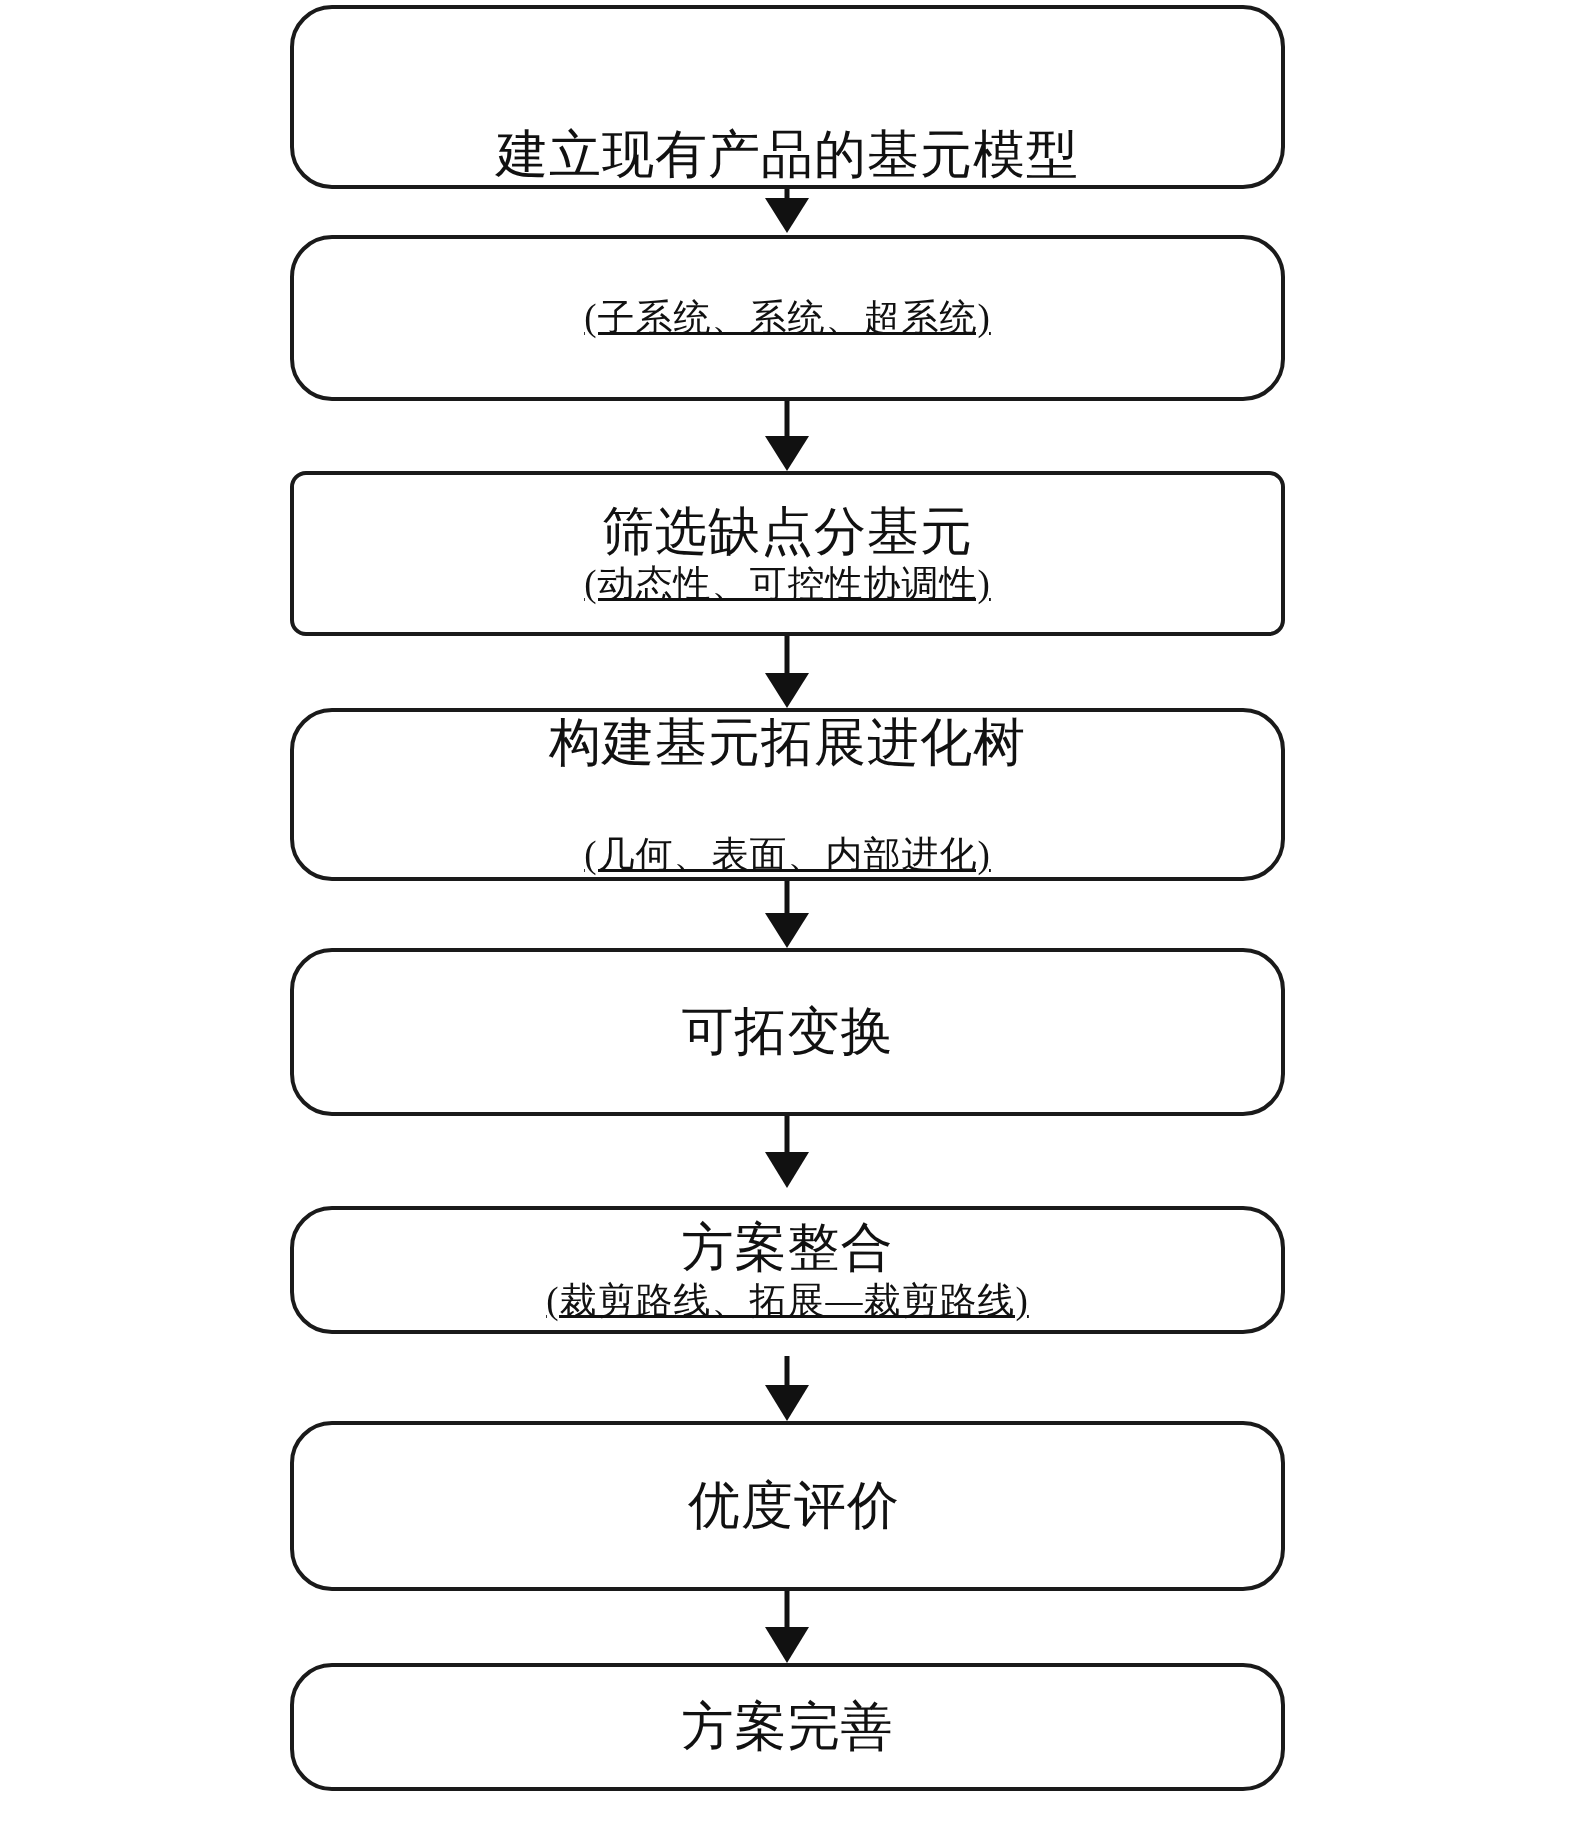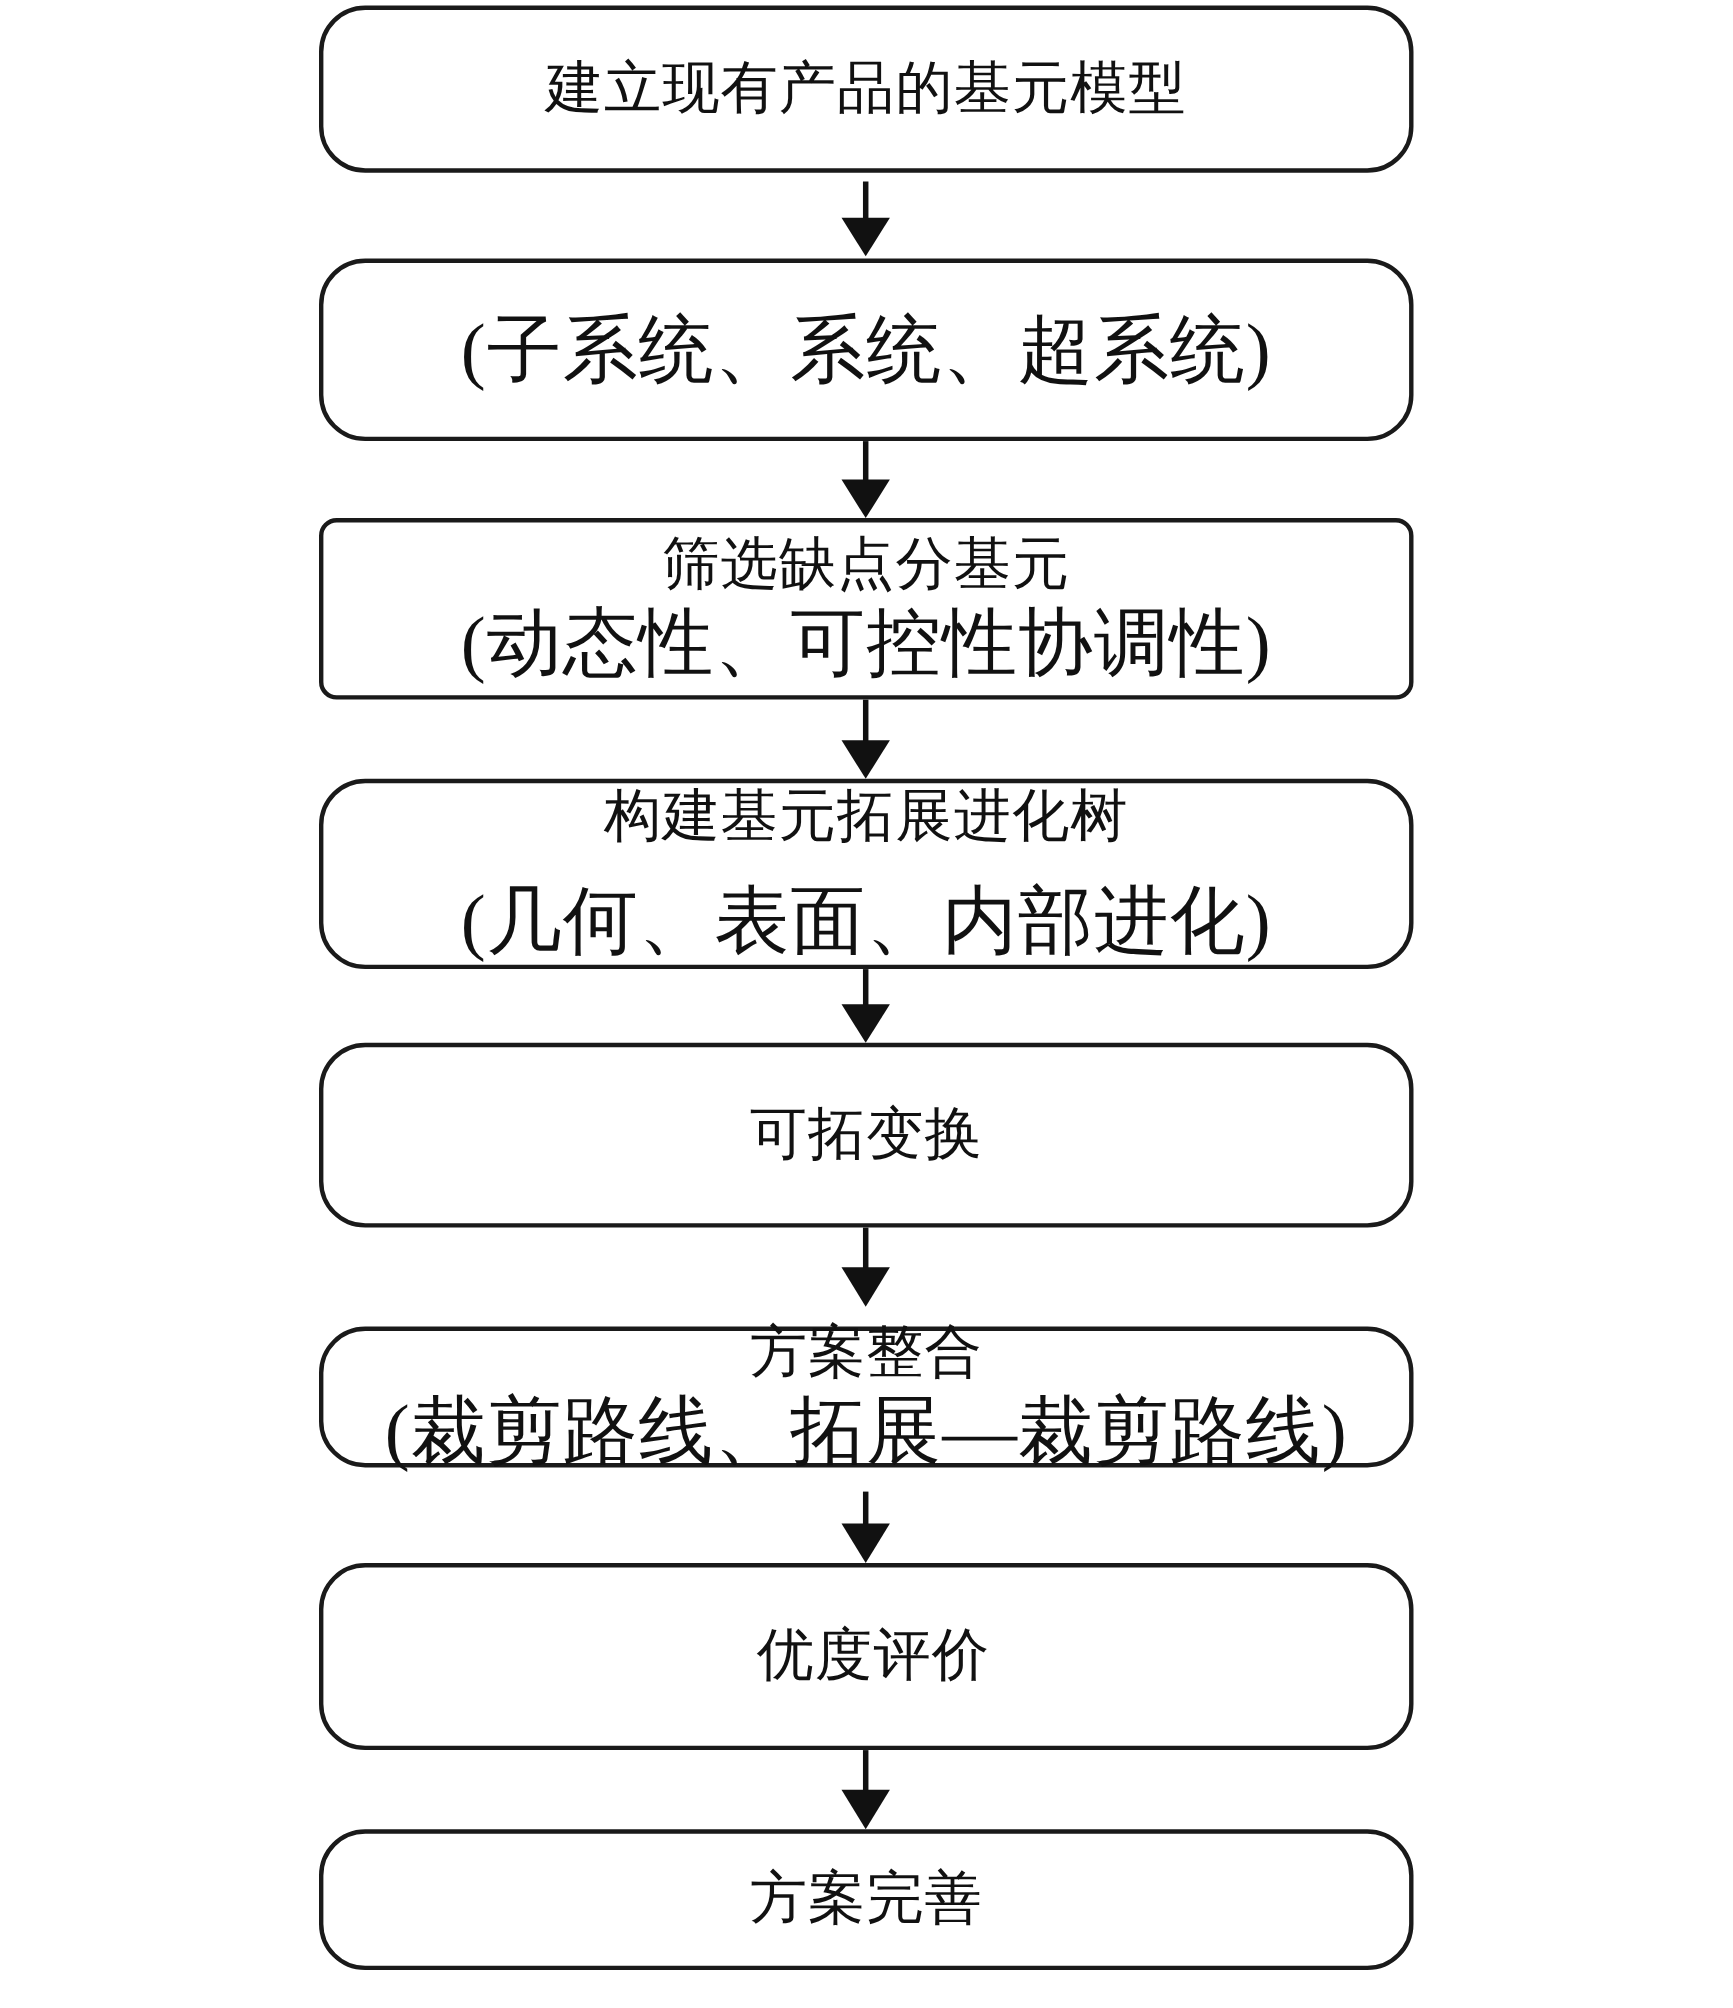--- a/index.html
+++ b/index.html
@@ -34,21 +34,22 @@
   }
   .node-line {
     display: block;
     font-size: 52px;
     line-height: 1.18;
     letter-spacing: 1px;
     white-space: nowrap;
     color: #111111;
   }
   .node-line.secondary {
-    font-size: 68px;
+    font-size: 37px;
+    text-decoration: underline;
   }
   .connector {
     position: absolute;
     left: 0;
     width: 1575px;
     height: 100%;
     pointer-events: none;
   }
   .conn-svg {
     display: block;
@@ -82,21 +83,21 @@
       <polygon points="765,1152 809,1152 787,1188" fill="#111111" stroke="none"></polygon>
 
       <line x1="787" y1="1356" x2="787" y2="1387"></line>
       <polygon points="765,1385 809,1385 787,1421" fill="#111111" stroke="none"></polygon>
 
       <line x1="787" y1="1591" x2="787" y2="1629"></line>
       <polygon points="765,1627 809,1627 787,1663" fill="#111111" stroke="none"></polygon>
     </g>
   </svg>
 
-  <div class="node" style="top:5px; height:152px;">
+  <div class="node" style="top:5px; height:184px;justify-content:flex-end;">
     <span class="node-line">建立现有产品的基元模型</span>
   </div>
 
   <div class="node" style="top:235px; height:166px;">
     <span class="node-line secondary">(子系统、系统、超系统)</span>
   </div>
 
   <div class="node" style="top:471px; height:165px;border-radius:16px;">
     <span class="node-line">筛选缺点分基元</span>
     <span class="node-line secondary">(动态性、可控性协调性)</span>

